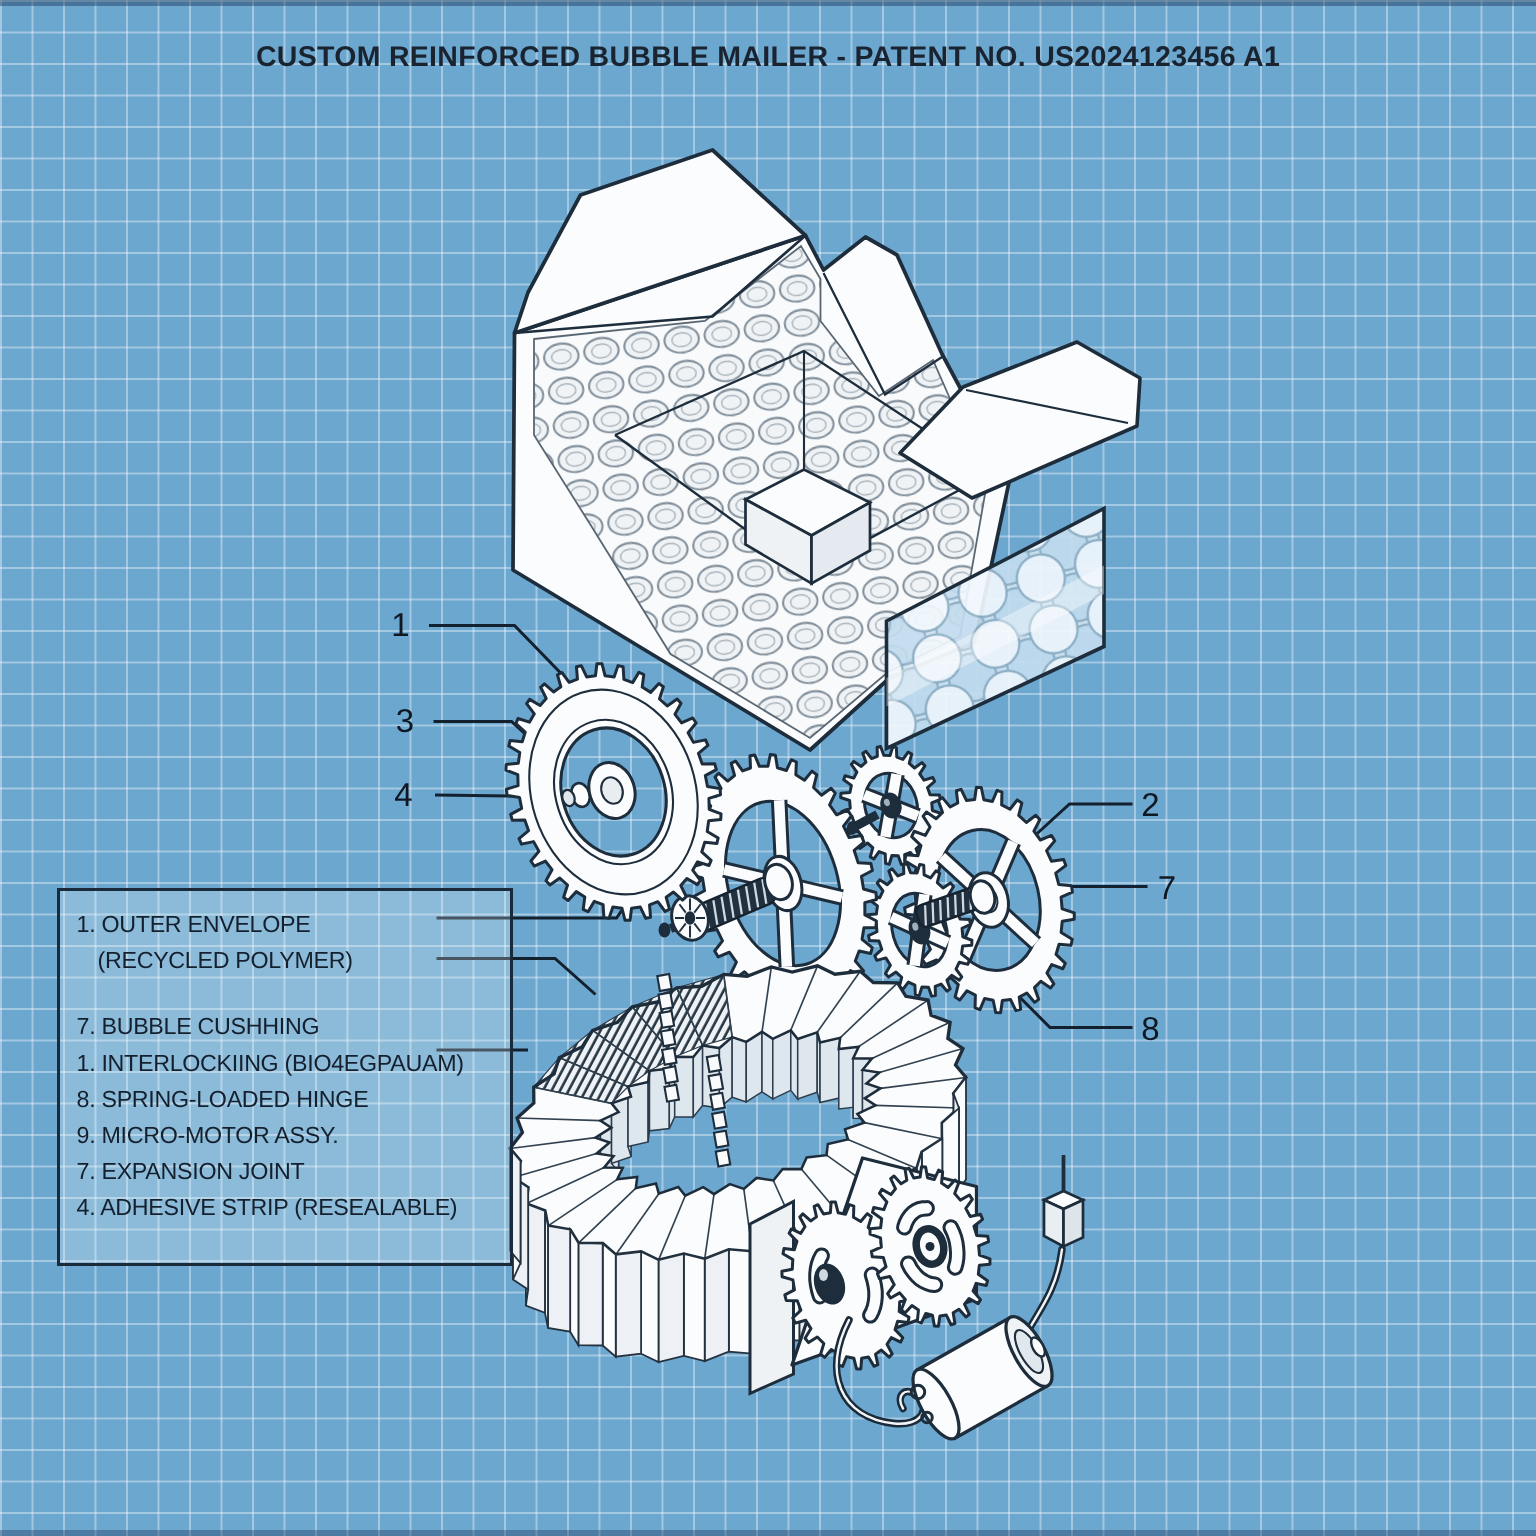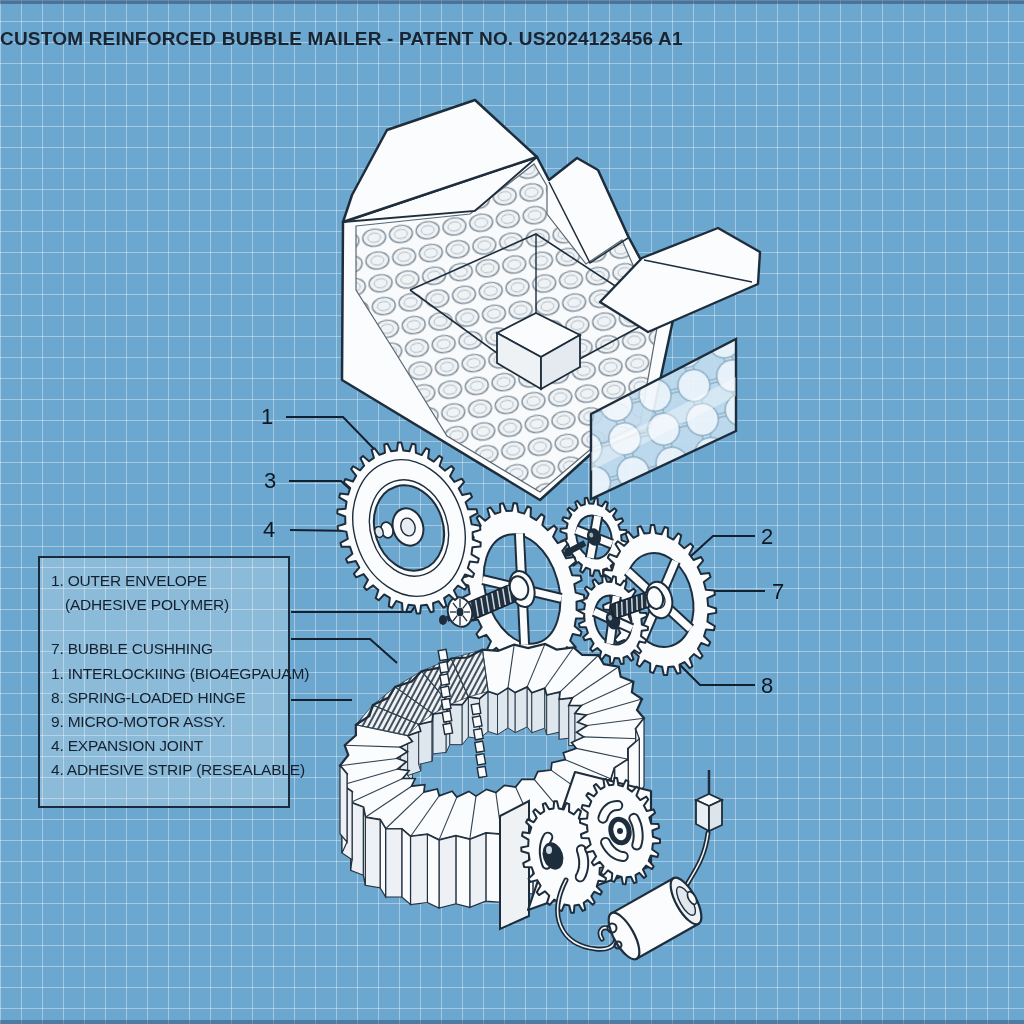--- a/index.html
+++ b/index.html
@@ -6,24 +6,24 @@
   .canvas{position:relative;width:1024px;height:1024px;overflow:hidden;
     background-color:#6ca7cf;
     background-image:
       linear-gradient(rgba(255,255,255,.38) 1px, transparent 1px),
       linear-gradient(90deg, rgba(255,255,255,.38) 1px, transparent 1px);
     background-size:21px 21px;
     font-family:"Liberation Sans", sans-serif;}
   .edge{position:absolute;left:0;width:100%;pointer-events:none;}
   .edge.top{top:0;height:4px;background:rgba(24,56,92,.45);}
   .edge.bottom{bottom:0;height:4px;background:rgba(24,56,92,.38);}
-  .title{position:absolute;top:28px;left:0;width:100%;text-align:left;
+  .title{position:absolute;top:28px;left:0;width:100%;text-align:center;
     font-size:19px;font-weight:700;letter-spacing:.2px;color:#1a2330;}
   svg#diagram{position:absolute;left:0;top:0;}
-  .legend{position:absolute;left:38px;top:556px;width:252px;height:252px;
+  .legend{position:absolute;left:38px;top:592px;width:304px;height:252px;
     box-sizing:border-box;border:2px solid #1b2a3a;background:rgba(236,246,252,.25);
     padding:11px 0 0 11px;}
   .legend-line{font-size:15.5px;font-weight:500;letter-spacing:-.2px;color:#14202e;
     line-height:24.2px;white-space:nowrap;}
   .legend-line.indent{padding-left:14px;}
   .legend-line.gap{margin-bottom:20px;}
   .callout{position:absolute;transform:translate(-50%,-50%);font-size:22px;
     font-weight:500;color:#0f1822;}
 </style>
 </head>
@@ -345,26 +345,26 @@
       </g>
       <g>
         <line stroke="#1e2d3c" stroke-width="2.5" x1="709" y1="794" x2="709" y2="770"></line>
         <polygon fill="#fbfcfd" stroke="#1e2d3c" stroke-width="1.8" points="696.0,800.0 709.0,794.0 722.0,800.0 709.0,806.0"></polygon>
         <polygon fill="#e8eef2" stroke="#1e2d3c" stroke-width="1.8" points="696.0,800.0 709.0,806.0 709.0,831.0 696.0,824.0"></polygon>
         <polygon fill="#dde5eb" stroke="#1e2d3c" stroke-width="1.8" points="709.0,806.0 722.0,800.0 722.0,825.0 709.0,831.0"></polygon>
       </g>
     </svg>
   <div class="legend" id="legend">
       <div class="legend-line">1. OUTER ENVELOPE</div>
-      <div class="legend-line indent gap">(ADHESIVE POLYMER)</div>
+      <div class="legend-line indent gap">(RECYCLED POLYMER)</div>
       <div class="legend-line">7. BUBBLE CUSHHING</div>
       <div class="legend-line">1. INTERLOCKIING (BIO4EGPAUAM)</div>
       <div class="legend-line">8. SPRING-LOADED HINGE</div>
       <div class="legend-line">9. MICRO-MOTOR ASSY.</div>
-      <div class="legend-line">4. EXPANSION JOINT</div>
+      <div class="legend-line">7. EXPANSION JOINT</div>
       <div class="legend-line">4. ADHESIVE STRIP (RESEALABLE)</div>
     </div>
   <div id="callouts">
       <div class="callout" style="left: 267px; top: 417px;">1</div>
       <div class="callout" style="left: 270px; top: 481px;">3</div>
       <div class="callout" style="left: 269px; top: 530px;">4</div>
       <div class="callout" style="left: 767px; top: 537px;">2</div>
       <div class="callout" style="left: 778px; top: 592px;">7</div>
       <div class="callout" style="left: 767px; top: 686px;">8</div>
     </div>

